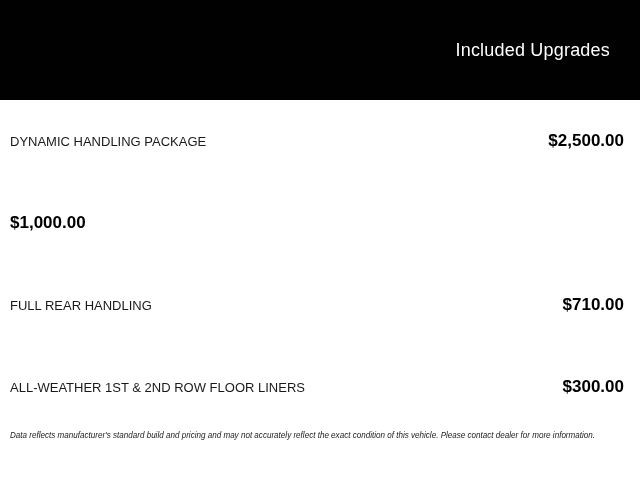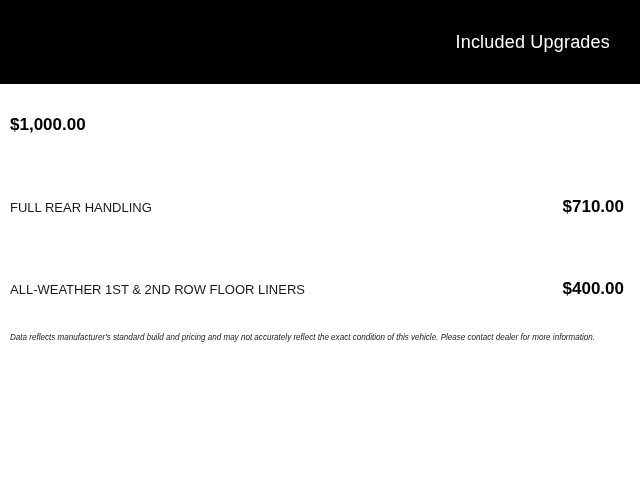--- a/index.html
+++ b/index.html
@@ -8,21 +8,21 @@
   }
   body {
     width: 640px;
     height: 480px;
     background: #ffffff;
     font-family: "Liberation Sans", sans-serif;
     overflow: hidden;
     position: relative;
   }
   .header-bar {
-    height: 84px;
+    height: 100px;
     background: #010101;
     display: flex;
     align-items: center;
     justify-content: flex-end;
     padding-right: 30px;
     box-sizing: border-box;
   }
   .header-title {
     color: #ffffff;
     font-size: 18px;
@@ -75,31 +75,35 @@
 
 <div class="header-bar">
   <span class="header-title">Included Upgrades</span>
 </div>
 
 <div class="content">
 
 
   <div>
 
+      <div class="upgrade-row">
+        <span class="upgrade-name">DYNAMIC HANDLING PACKAGE</span>
+        <span class="upgrade-price">$2,500.00</span>
+      </div>
 
       <div class="upgrade-row">
         <span class="upgrade-price">$1,000.00</span>
       </div>
 
       <div class="upgrade-row">
         <span class="upgrade-name">FULL REAR HANDLING</span>
         <span class="upgrade-price">$710.00</span>
       </div>
 
       <div class="upgrade-row">
         <span class="upgrade-name">ALL-WEATHER 1ST &amp; 2ND ROW FLOOR LINERS</span>
-        <span class="upgrade-price">$400.00</span>
+        <span class="upgrade-price">$300.00</span>
       </div>
     </div>
 
   <div class="disclaimer">Data reflects manufacturer's standard build and pricing and may not accurately reflect the exact condition of this vehicle. Please contact dealer for more information.</div>
 
 </div>
 
 </body></html>

